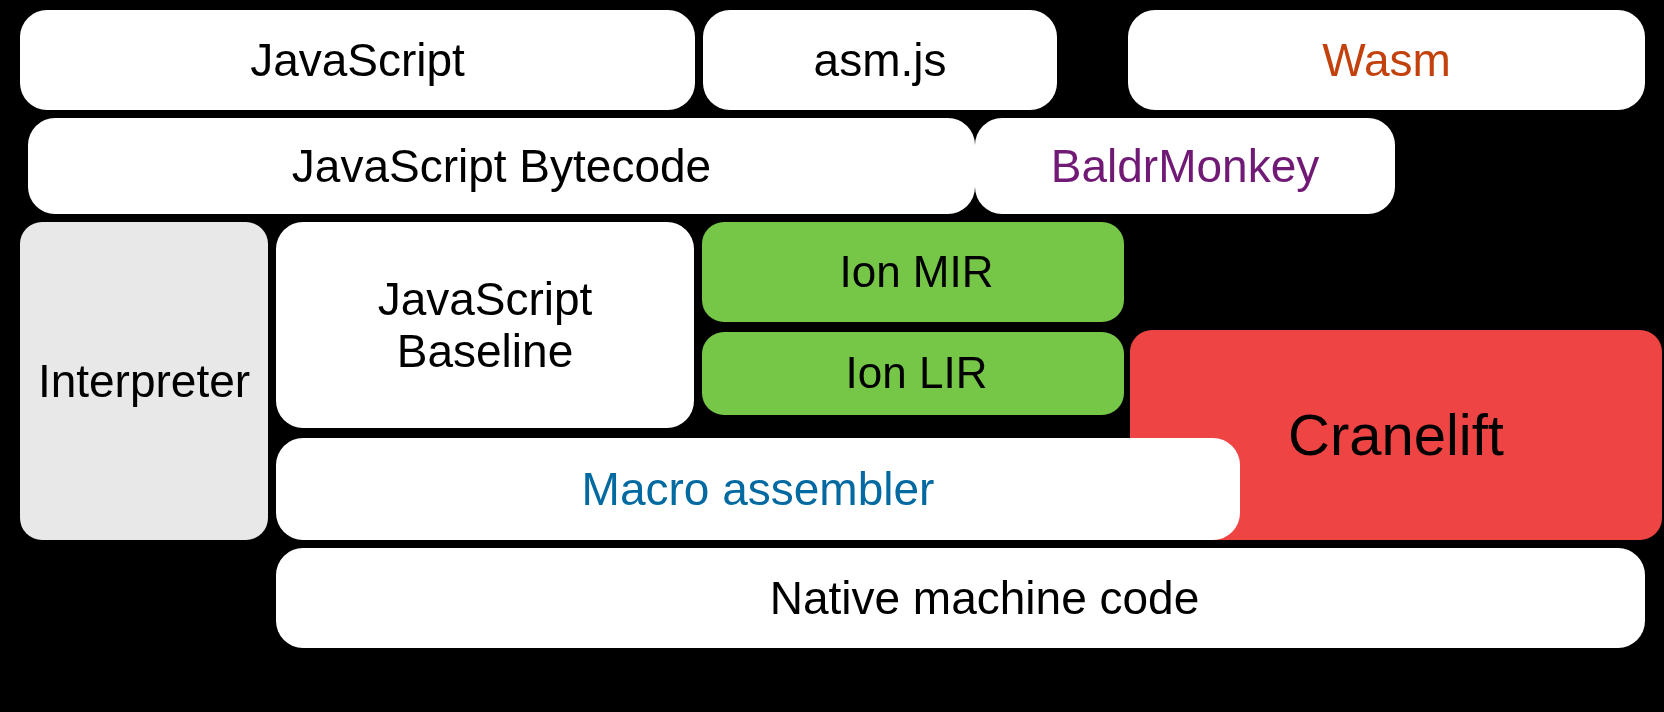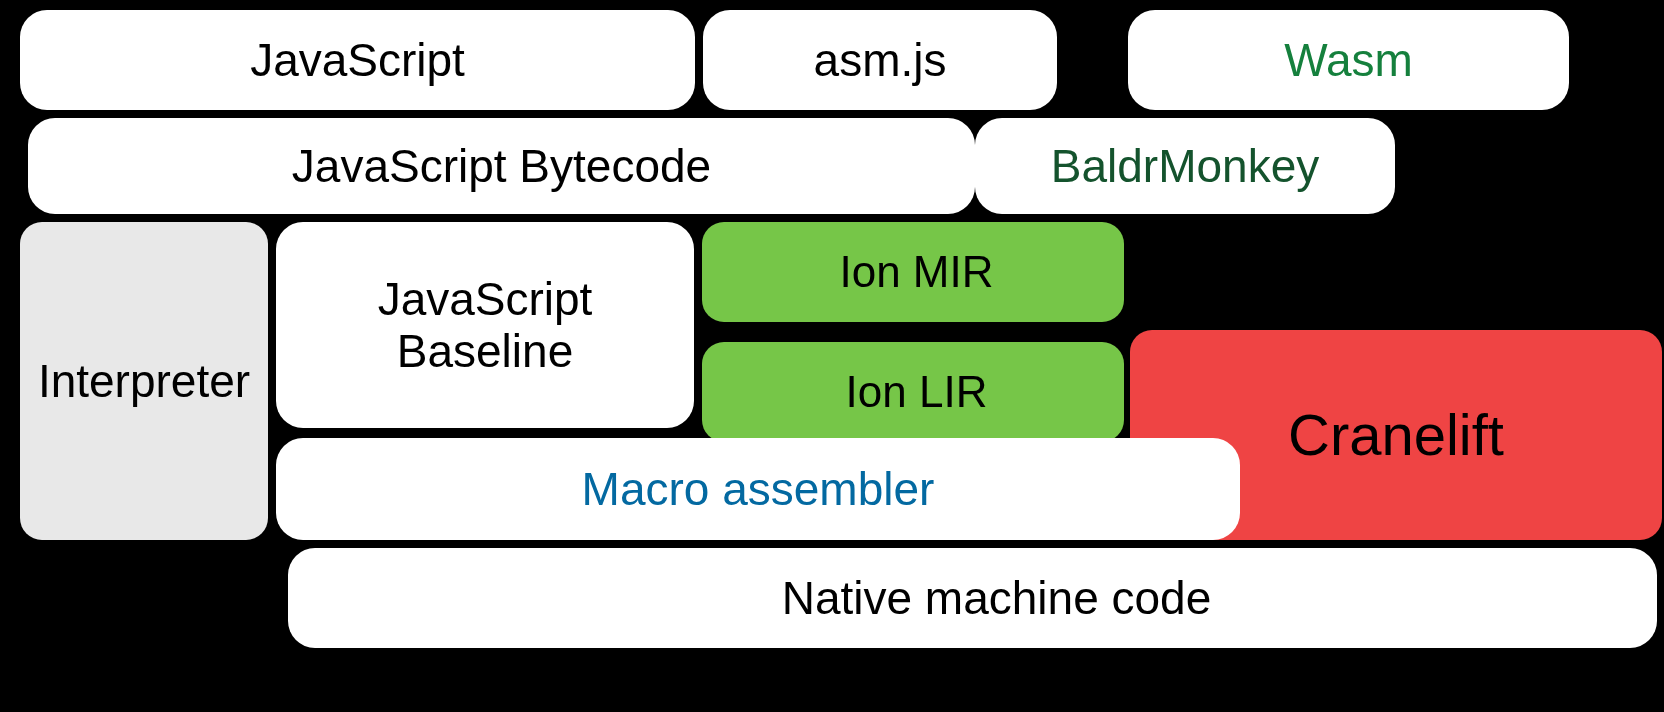--- a/index.html
+++ b/index.html
@@ -34,24 +34,24 @@
   .fill-gray  { background: #E8E8E8; text-align: right; }
   .fill-green { background: #76C648; padding-left: 7px; }
   .fill-pink  { background: #F57A8C; }
 </style>
 </head>
 <body>
 
 <div id="stage" style="background: rgb(0, 0, 0);">
     <div class="node fill-white" style="left: 20px; top: 10px; width: 675px; height: 100px; font-size: 46px; background: rgb(255, 255, 255); color: rgb(0, 0, 0);"><span>JavaScript</span></div>
     <div class="node fill-white" style="left: 703px; top: 10px; width: 354px; height: 100px; font-size: 46px; background: rgb(255, 255, 255); color: rgb(0, 0, 0);"><span>asm.js</span></div>
-    <div class="node fill-white" style="left: 1128px; top: 10px; width: 441px; height: 100px; font-size: 46px; background: rgb(255, 255, 255); color: #15803d;"><span>Wasm</span></div>
+    <div class="node fill-white" style="left: 1128px; top: 10px; width: 517px; height: 100px; font-size: 46px; background: rgb(255, 255, 255); color: #c2410c;"><span>Wasm</span></div>
     <div class="node fill-white" style="left: 20px; top: 118px; width: 947px; height: 96px; font-size: 46px; background: rgb(255, 255, 255); color: rgb(0, 0, 0); margin-left: 8px;"><span>JavaScript Bytecode</span></div>
-    <div class="node fill-white" style="left: 975px; top: 118px; width: 420px; height: 96px; font-size: 46px; background: rgb(255, 255, 255); color: #14532d;"><span>BaldrMonkey</span></div>
+    <div class="node fill-white" style="left: 975px; top: 118px; width: 420px; height: 96px; font-size: 46px; background: rgb(255, 255, 255); color: #701a75;"><span>BaldrMonkey</span></div>
     <div class="node fill-gray" style="left: 20px; top: 222px; width: 248px; height: 318px; font-size: 46px; background: rgb(232, 232, 232); color: rgb(0, 0, 0);"><span>Interpreter</span></div>
     <div class="node fill-white" style="left: 276px; top: 222px; width: 418px; height: 206px; font-size: 46px; background: rgb(255, 255, 255); color: rgb(0, 0, 0);"><span>JavaScript
 Baseline</span></div>
     <div class="node fill-green" style="left: 702px; top: 222px; width: 422px; height: 100px; font-size: 44px; background: rgb(118, 198, 72); color: rgb(0, 0, 0);"><span>Ion MIR</span></div>
-    <div class="node fill-green" style="left: 702px; top: 342px; width: 422px; height: 100px; font-size: 44px; background: rgb(118, 198, 72); color: rgb(0, 0, 0);"><span>Ion LIR</span></div>
+    <div class="node fill-green" style="left: 702px; top: 332px; width: 422px; height: 83px; font-size: 44px; background: rgb(118, 198, 72); color: rgb(0, 0, 0);"><span>Ion LIR</span></div>
     <div class="node fill-pink" style="left: 1130px; top: 330px; width: 532px; height: 210px; font-size: 58px; background: #ef4444; color: rgb(0, 0, 0);"><span>Cranelift</span></div>
     <div class="node fill-white" style="left: 276px; top: 438px; width: 964px; height: 102px; font-size: 46px; background: rgb(255, 255, 255); color: #0369a1;"><span>Macro assembler</span></div>
-    <div class="node fill-white" style="left: 288px; top: 548px; width: 1369px; height: 100px; font-size: 46px; background: rgb(255, 255, 255); color: rgb(0, 0, 0); padding-left: 48px;"><span>Native machine code</span></div>
+    <div class="node fill-white" style="left: 276px; top: 548px; width: 1369px; height: 100px; font-size: 46px; background: rgb(255, 255, 255); color: rgb(0, 0, 0); padding-left: 48px;"><span>Native machine code</span></div>
   </div>
 
 </body></html>

